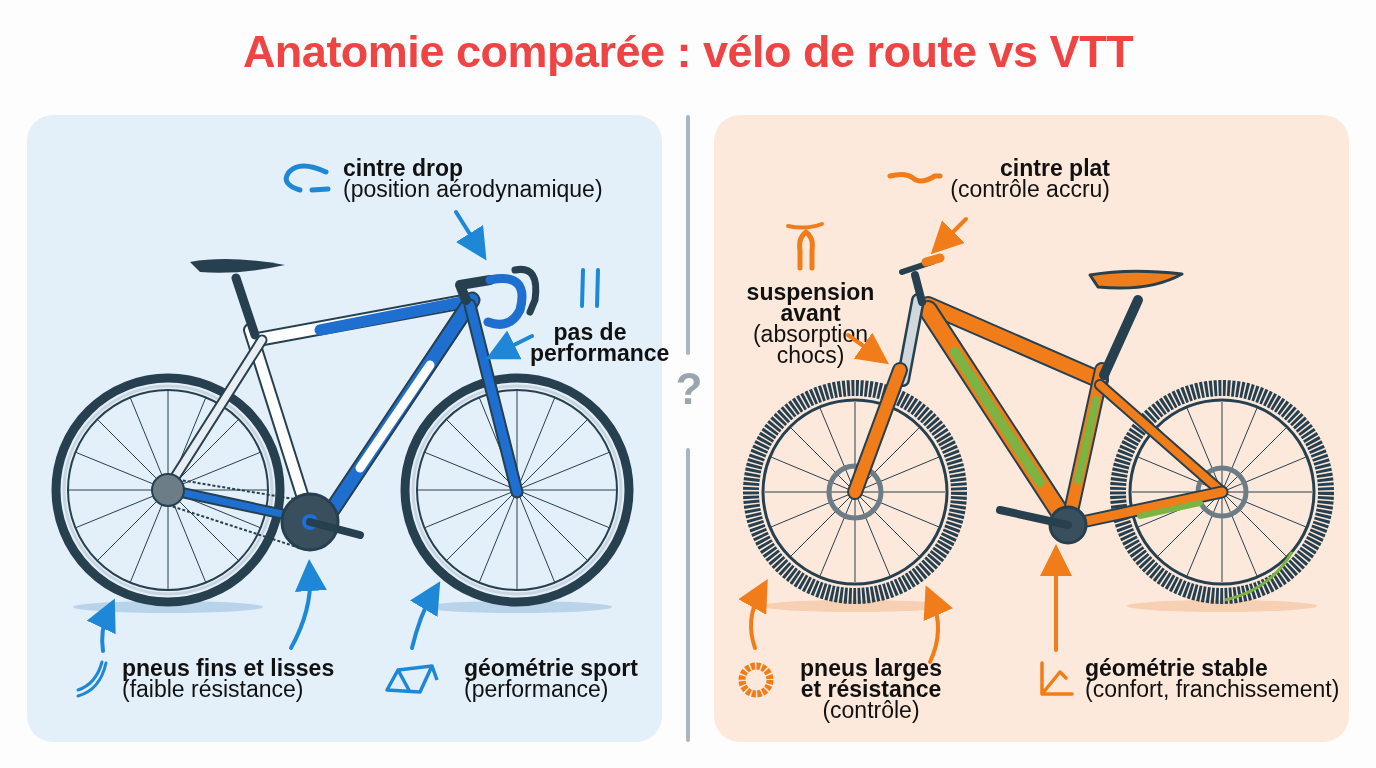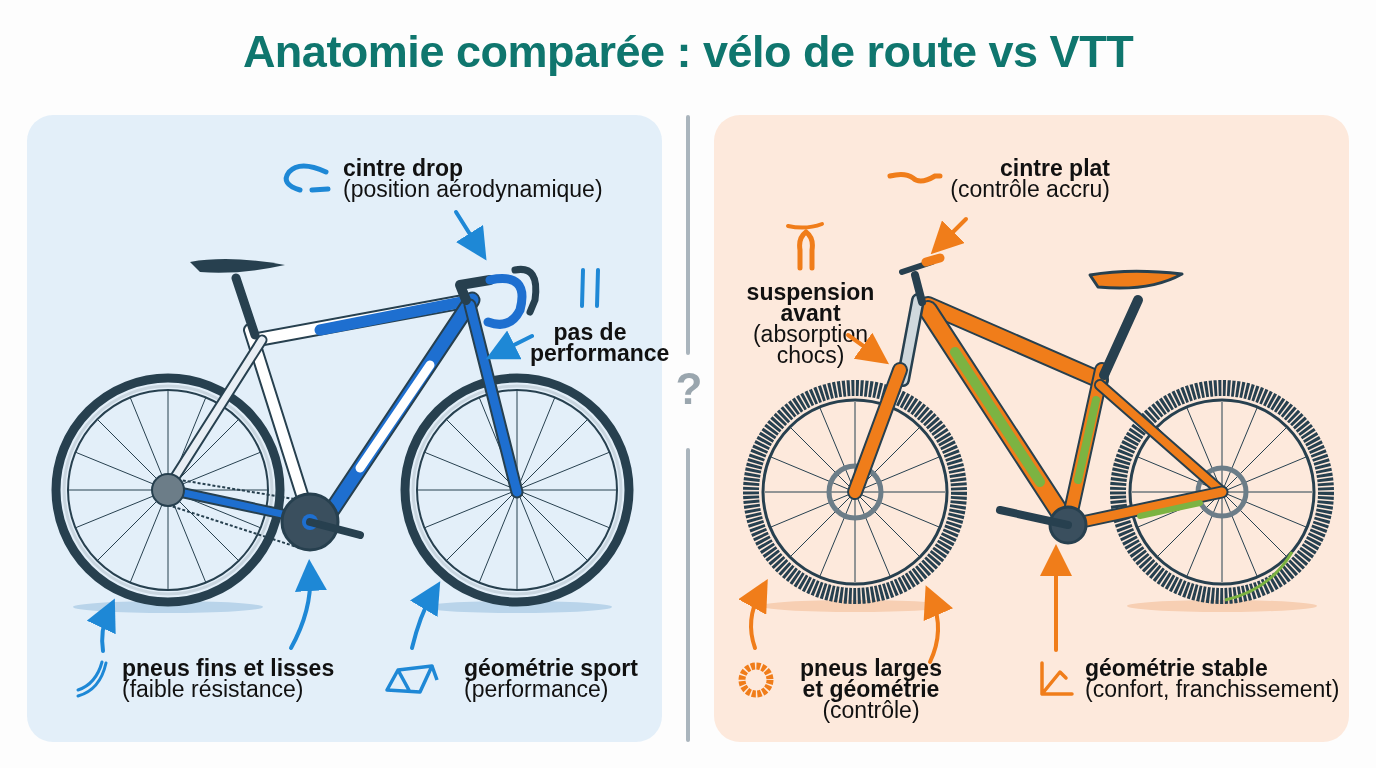--- a/index.html
+++ b/index.html
@@ -1,17 +1,17 @@
 <!DOCTYPE html>
 <html><head>
 <meta charset="utf-8">
 <style>
   html,body{margin:0;padding:0;}
   body{width:1376px;height:768px;background:#fdfdfd;position:relative;overflow:hidden;font-family:"Liberation Sans","DejaVu Sans",sans-serif;color:#111;}
-  .title{position:absolute;left:0;top:26px;width:1376px;text-align:center;font-size:45px;font-weight:bold;color:#0f766e;letter-spacing:-0.5px;}
+  .title{position:absolute;left:0;top:26px;width:1376px;text-align:center;font-size:45px;font-weight:bold;color:#ef4444;letter-spacing:-0.5px;}
   .panel{position:absolute;top:115px;height:627px;border-radius:26px;}
   .panel.left{left:27px;width:635px;background:#e3eff9;}
   .panel.right{left:714px;width:635px;background:#fde9dc;}
   .divider{position:absolute;left:686px;width:4px;background:#aab5bd;border-radius:2px;}
   .qmark{position:absolute;left:671px;top:364px;width:36px;text-align:center;font-size:44px;font-weight:bold;color:#9aa6ae;}
   .lbl{position:absolute;font-size:23px;line-height:21px;}
   .lbl b{display:block;font-weight:bold;}
   .lbl span{display:block;}
   .c{text-align:center;}
   svg{position:absolute;left:0;top:0;}
@@ -48,21 +48,21 @@
 <div class="lbl c" style="left:930px;top:158px;width:180px;text-align:right;">
   <b>cintre plat</b>
   <span>(contrôle accru)</span>
 </div>
 <div class="lbl c" style="left:718px;top:282px;width:185px;">
   <b>suspension avant</b>
   <span>(absorption chocs)</span>
 </div>
 <div class="lbl c" style="left:796px;top:650px;width:150px;margin-top:8px;">
   <b>pneus larges</b>
-  <b>et géométrie</b>
+  <b>et résistance</b>
   <span>(contrôle)</span>
 </div>
 <div class="lbl" style="left:1085px;top:658px;">
   <b>géométrie stable</b>
   <span>(confort, franchissement)</span>
 </div>
 
 <svg width="1376" height="768" viewBox="0 0 1376 768">
   <defs>
     <marker id="arB" markerWidth="8" markerHeight="8" refX="4" refY="4" orient="auto" markerUnits="strokeWidth">

